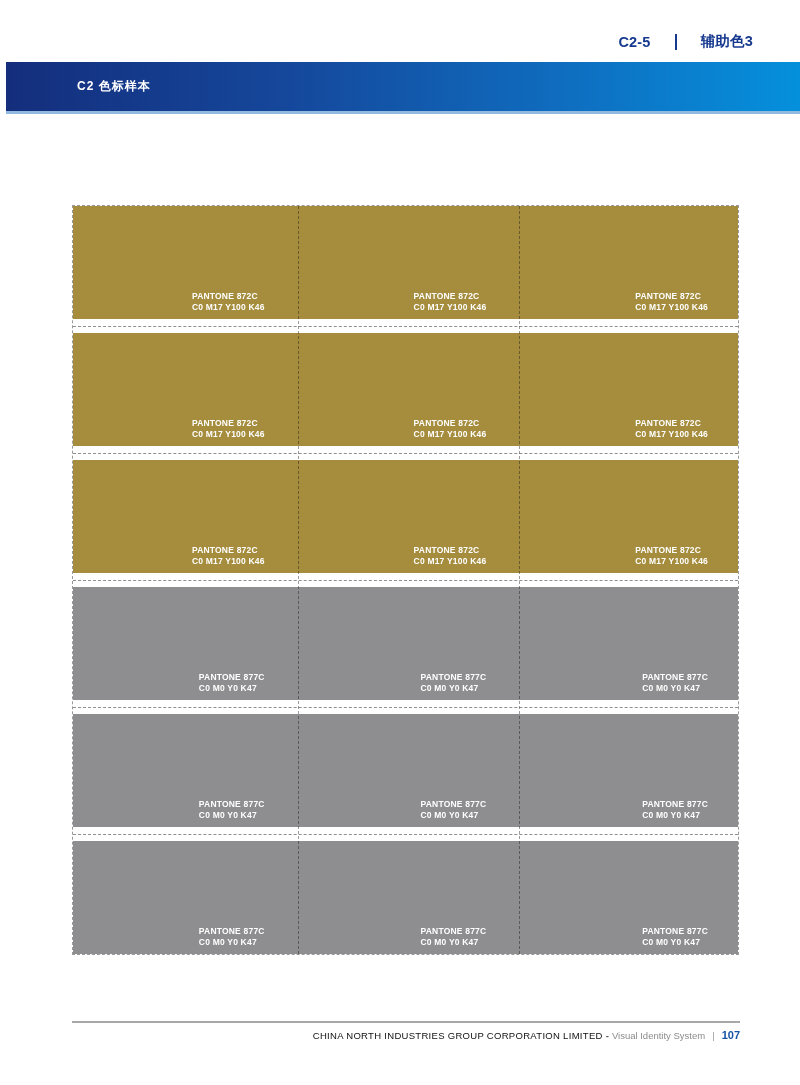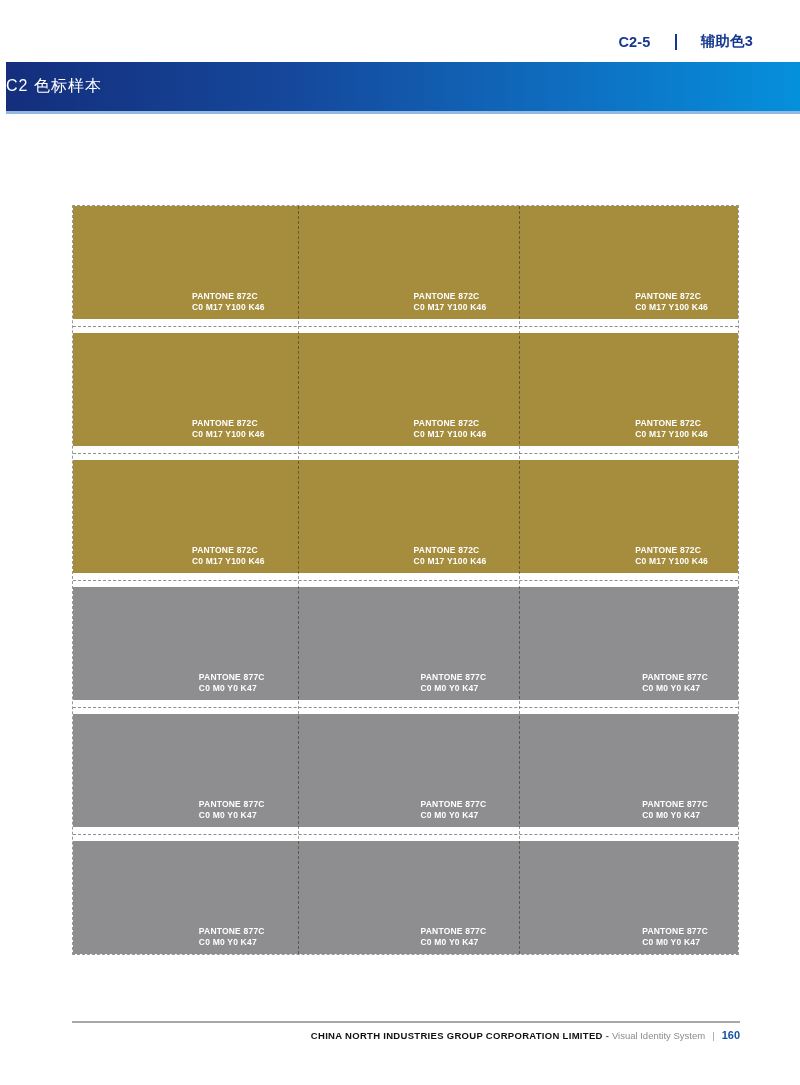--- a/index.html
+++ b/index.html
@@ -40,22 +40,23 @@
     right: 0;
     top: 62px;
     height: 52px;
     background: linear-gradient(to right, #142E7C 0%, #15479B 35%, #0F6DBF 70%, #0590DC 100%);
     border-bottom: 3px solid #92B9DF;
     display: flex;
     align-items: center;
   }
   .title-bar .title {
     color: #ffffff;
-    font-weight: normal;
-    font-size: 16px;
+    font-weight: bold;
+    font-size: 12px;
+    padding-left: 71px;
     letter-spacing: 1px;
   }
 
   
   .swatch-grid {
     position: absolute;
     left: 72px;
     top: 205px;
     width: 667px;
     height: 750px;
@@ -121,21 +122,21 @@
     top: 1029px;
     right: 60px;
     font-size: 9.5px;
     color: #8c8c8c;
     display: flex;
     align-items: baseline;
     white-space: nowrap;
   }
   .footer-text .company {
     color: #111111;
-    font-weight: bold;
+    font-weight: normal;
     letter-spacing: 0.3px;
   }
   .footer-text .dash { margin: 0 3px 0 3px; color: #555555; font-weight: bold; }
   .footer-text .vis { color: #8c8c8c; text-align: right; }
   .footer-text .pipe { margin: 0 7px; color: #9a9a9a; }
   .footer-text .page-num {
     color: #1552A4;
     font-weight: bold;
     font-size: 11px;
   }
@@ -293,14 +294,14 @@
     <div class="v-cut-line c1"></div>
     <div class="v-cut-line c2"></div>
   </div>
 
 <div class="footer-rule"></div>
 <div class="footer-text">
   <span class="company">CHINA NORTH INDUSTRIES GROUP CORPORATION LIMITED</span>
   <span class="dash">-</span>
   <span class="vis">Visual Identity System</span>
   <span class="pipe">|</span>
-  <span class="page-num">160</span>
+  <span class="page-num">107</span>
 </div>
 
 </body></html>

